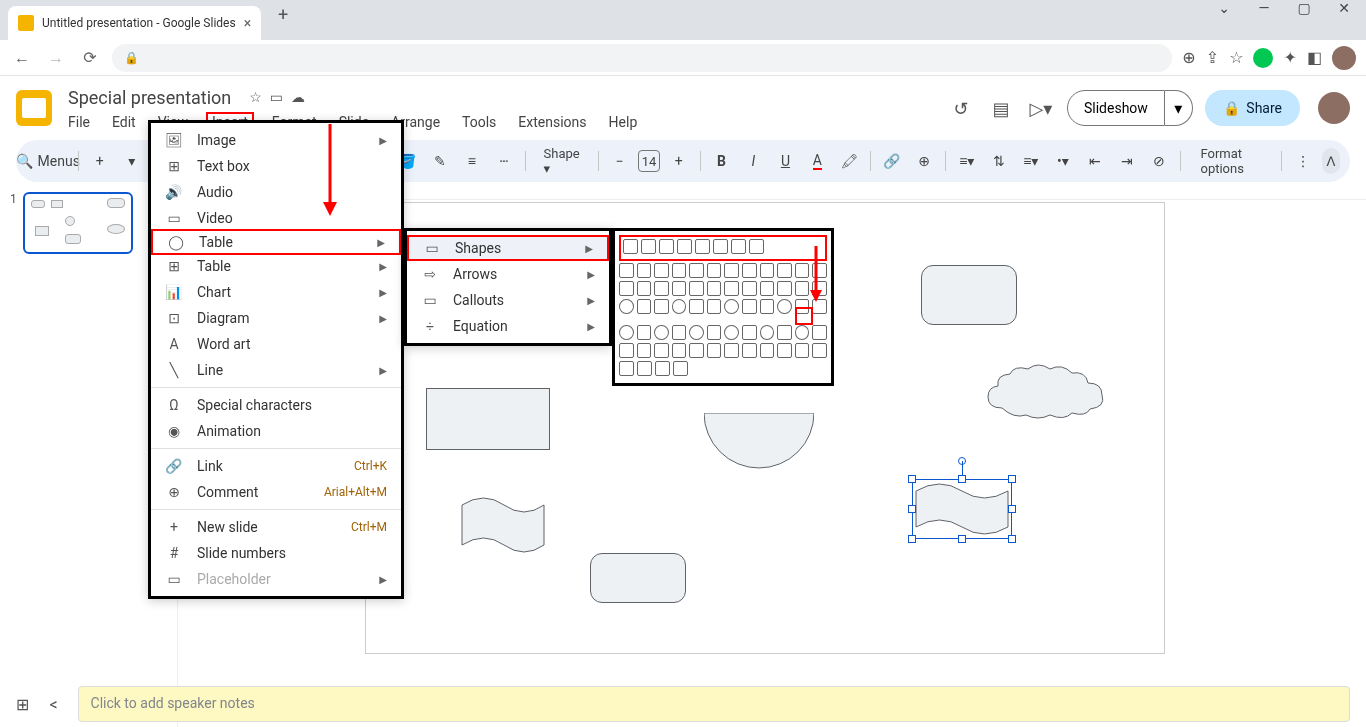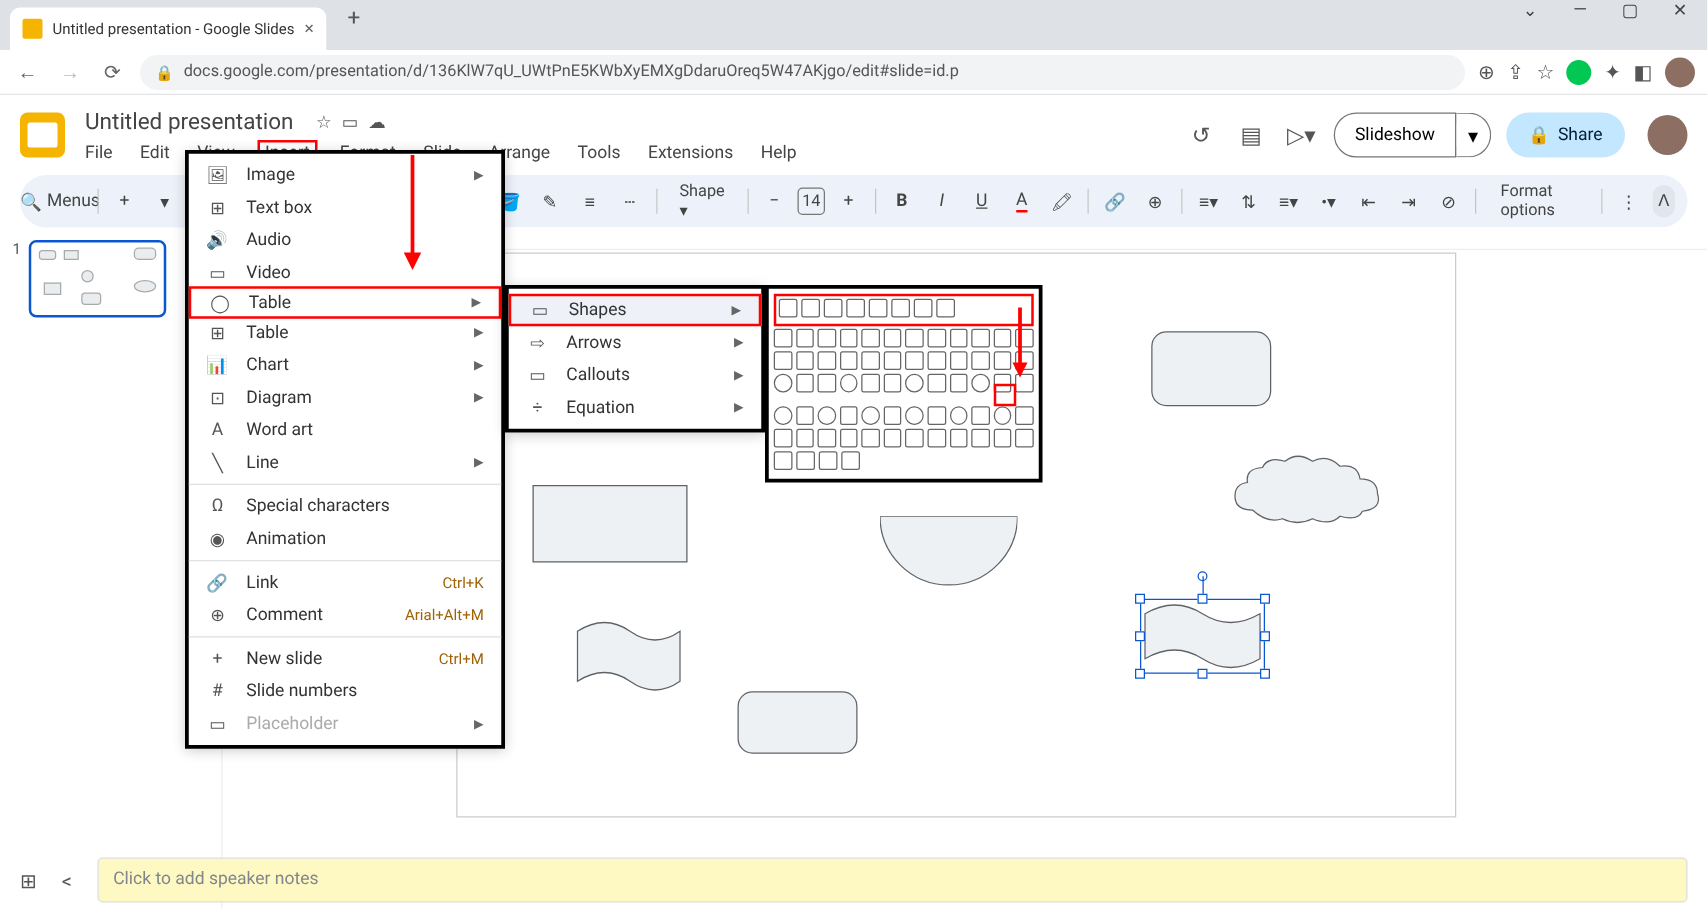--- a/index.html
+++ b/index.html
@@ -113,38 +113,37 @@
     <span>✕</span>
   </div>
 </div>
 
 <div class="browser-url">
   <span class="nav-btn">←</span>
   <span class="nav-btn" style="color:#bbb">→</span>
   <span class="nav-btn">⟳</span>
   <div class="url-bar">
     <span class="lock">🔒</span>
-    <span>docs.google.com/presentation/d/136KlW7qU_UWtPnE5KWbXyEMXgDdaruOreq5W47AKjgo/edit#slide=id.p</span>
   </div>
   <div class="url-right">
     <span>⊕</span>
     <span>⇪</span>
     <span>☆</span>
     <span class="ext-badge"></span>
     <span>✦</span>
     <span>◧</span>
     <span class="profile-pic"></span>
   </div>
 </div>
 
 <div class="app-header">
   <div class="app-logo"></div>
   <div class="title-area">
     <div class="title-row">
-      <span class="doc-title">Untitled presentation</span>
+      <span class="doc-title">Special presentation</span>
       <div class="title-icons">
         <span>☆</span>
         <span>▭</span>
         <span>☁</span>
       </div>
     </div>
     <div class="menu-bar" id="menubar">
         <span class="menu-item">File</span>
         <span class="menu-item">Edit</span>
         <span class="menu-item">View</span>

